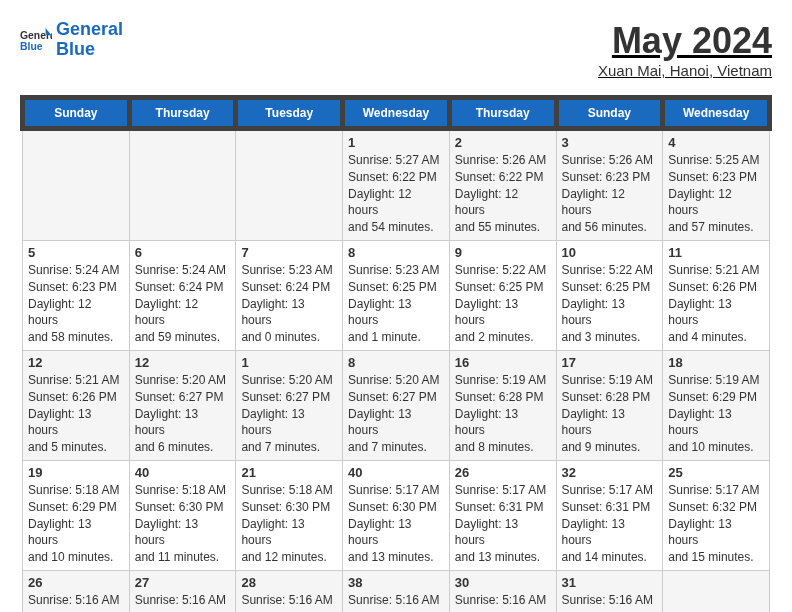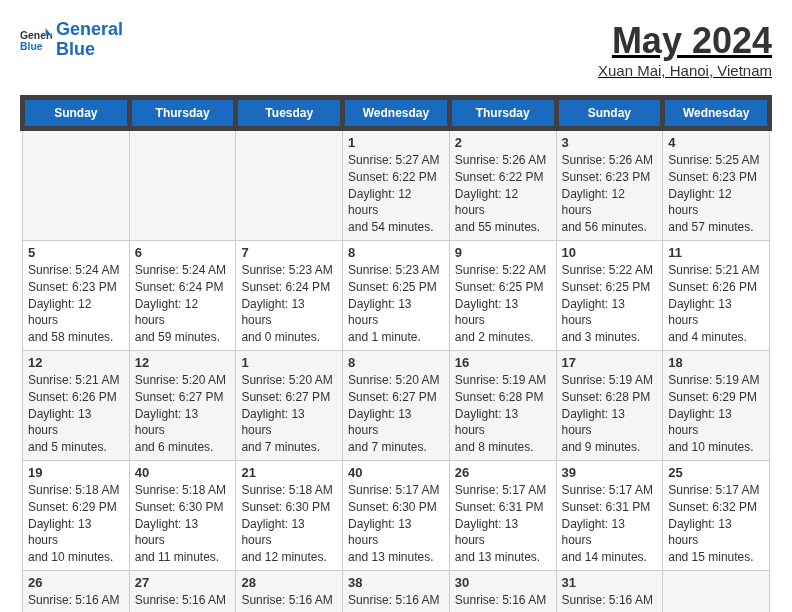--- a/index.html
+++ b/index.html
@@ -288,21 +288,21 @@
 and 13 minutes.</div>
         </td>
         <td>
           <span class="day-num">26</span>
           <div class="day-info" style="white-space: pre-line;">Sunrise: 5:17 AM
 Sunset: 6:31 PM
 Daylight: 13 hours
 and 13 minutes.</div>
         </td>
         <td>
-          <span class="day-num">39</span>
+          <span class="day-num">32</span>
           <div class="day-info" style="white-space: pre-line;">Sunrise: 5:17 AM
 Sunset: 6:31 PM
 Daylight: 13 hours
 and 14 minutes.</div>
         </td>
         <td>
           <span class="day-num">25</span>
           <div class="day-info" style="white-space: pre-line;">Sunrise: 5:17 AM
 Sunset: 6:32 PM
 Daylight: 13 hours

